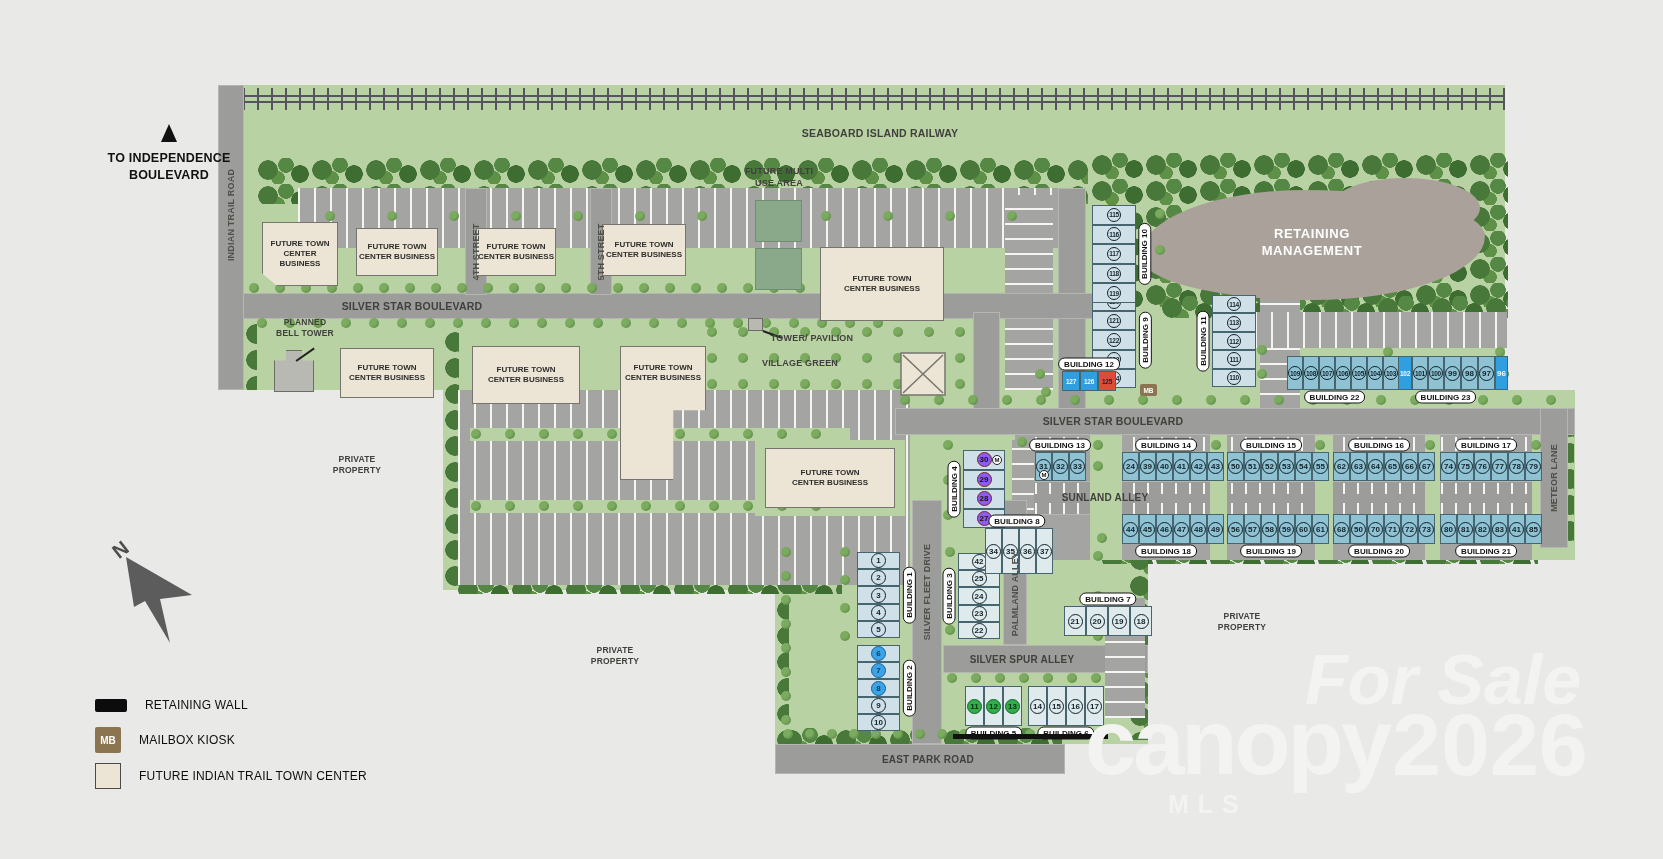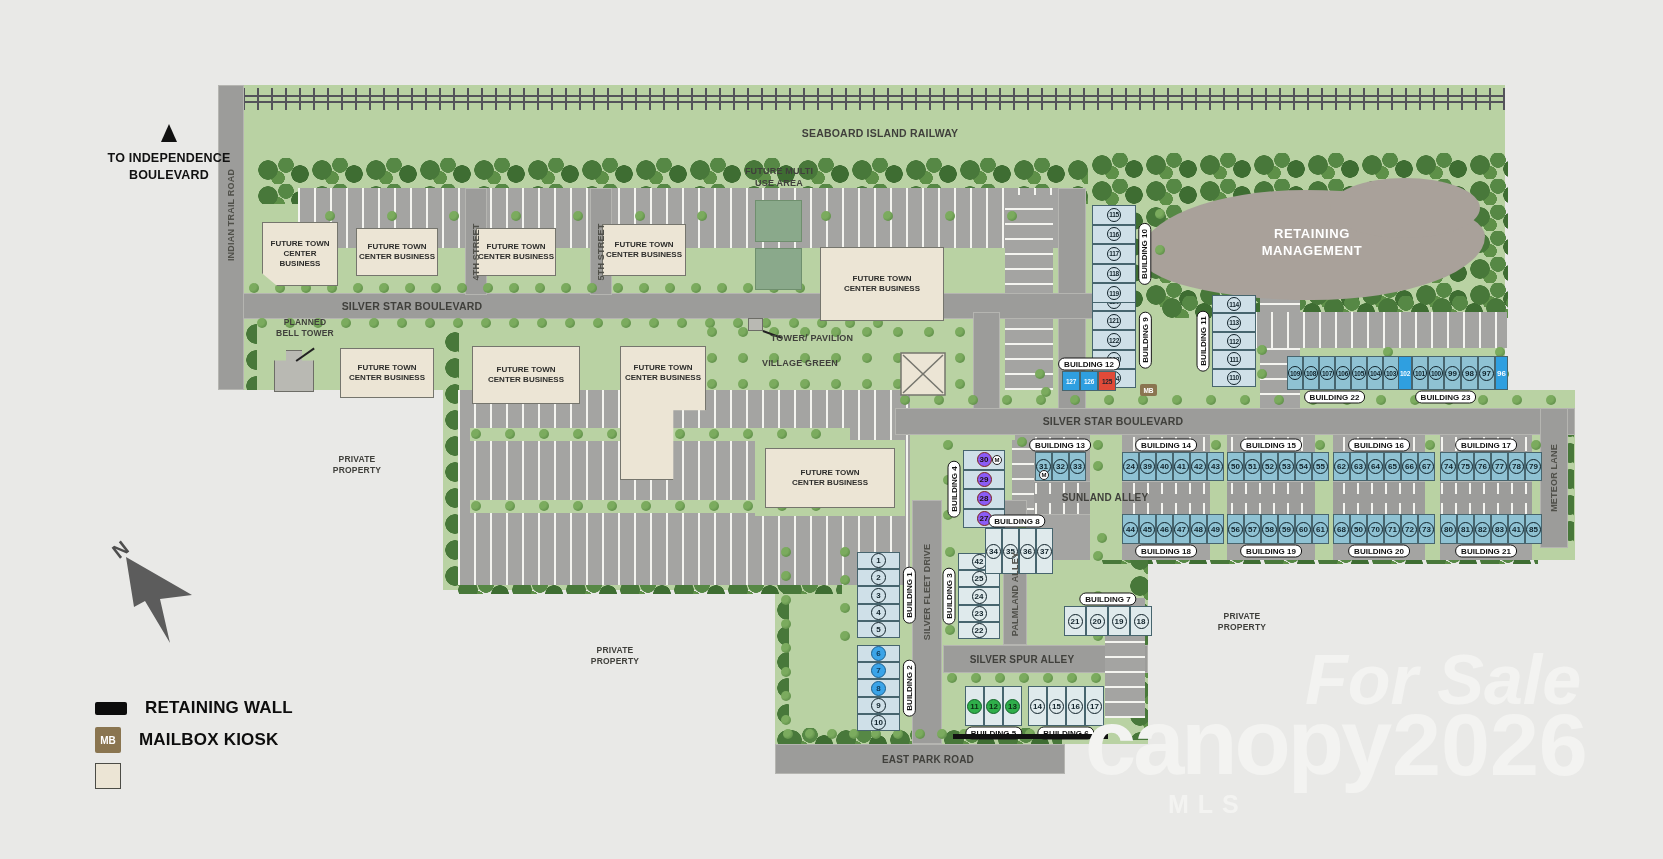--- a/index.html
+++ b/index.html
@@ -67,21 +67,21 @@
     font-weight:bold;color:#111;padding:1px 5px;white-space:nowrap;z-index:6}
   .pill-top{left:50%;top:-7px;transform:translate(-50%,-50%)}
   .pill-bottom{left:50%;bottom:-7px;transform:translate(-50%,50%)}
   .pill-left{left:-9px;top:50%;transform:translate(-50%,-50%) rotate(-90deg)}
   .pill-right{right:-9px;top:50%;transform:translate(50%,-50%) rotate(-90deg)}
 
   .mb{position:absolute;background:#8a7550;color:#fff;font-weight:bold;display:flex;align-items:center;
     justify-content:center;z-index:5;border-radius:2px}
 
   .legend{position:absolute;z-index:6;display:flex;align-items:center;gap:18px}
-  .legend .txt{font-size:17px;font-weight:bold;color:#0d0d0d;letter-spacing:.2px}
+  .legend .txt{font-size:12px;font-weight:normal;color:#0d0d0d;letter-spacing:.2px}
 
   .wm{position:absolute;color:#f3f3f1;z-index:9;pointer-events:none;font-weight:bold;white-space:nowrap}
 
   .leader{position:absolute;height:1.5px;background:#222;z-index:5;transform-origin:left center}
 </style>
 </head>
 <body>
 
 <div id="map">
 
@@ -686,20 +686,21 @@
   <div class="legend" style="left:95px;top:698px">
     <div style="width:32px;height:13px;background:#0c0c0c;border-radius:2px"></div>
     <div class="txt">RETAINING WALL</div>
   </div>
   <div class="legend" style="left:95px;top:727px">
     <div class="mb" style="position:static;width:26px;height:26px;font-size:10px">MB</div>
     <div class="txt">MAILBOX KIOSK</div>
   </div>
   <div class="legend" style="left:95px;top:763px">
     <div style="width:26px;height:26px;background:#ece5d5;border:1.5px solid #4c4c46"></div>
+    <div class="txt">FUTURE INDIAN TRAIL TOWN CENTER</div>
   </div>
 
   <div class="wm" style="left:1305px;top:640px;font-size:70px;font-style:italic">For Sale</div>
   <div class="wm" style="left:1085px;top:690px;font-size:92px;letter-spacing:-3px">canopy</div>
   <div class="wm" style="left:1392px;top:694px;font-size:88px">2026</div>
   <div class="wm" style="left:1168px;top:790px;font-size:25px;letter-spacing:9px">MLS</div>
 
 <div class="tree" style="left: 249px; top: 283px;"></div>
     <div class="tree" style="left: 275px; top: 283px;"></div>
     <div class="tree" style="left: 301px; top: 283px;"></div>

